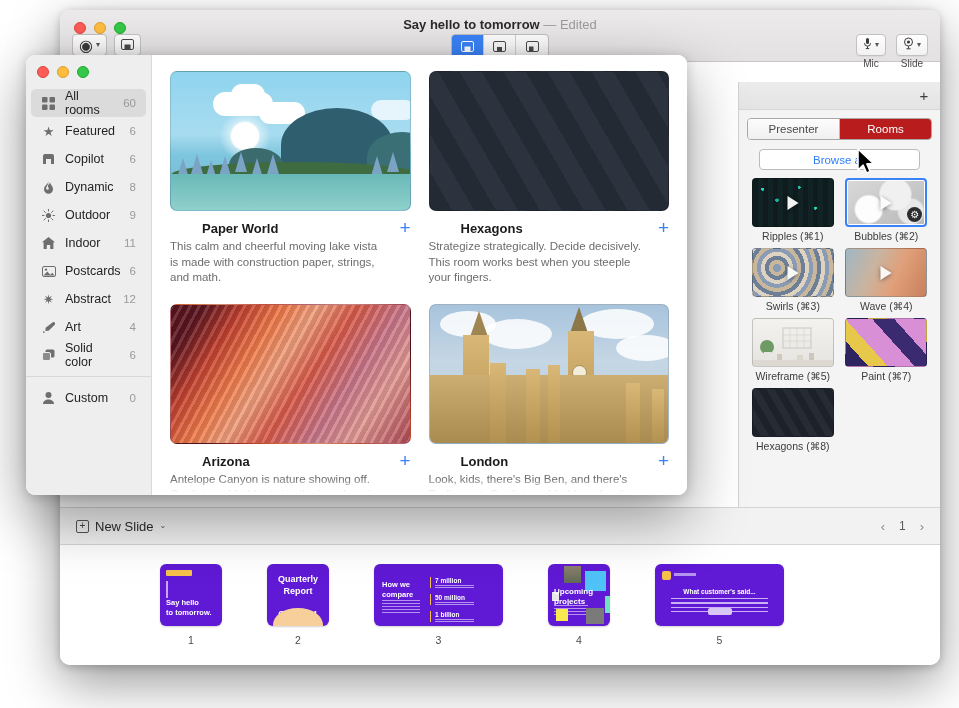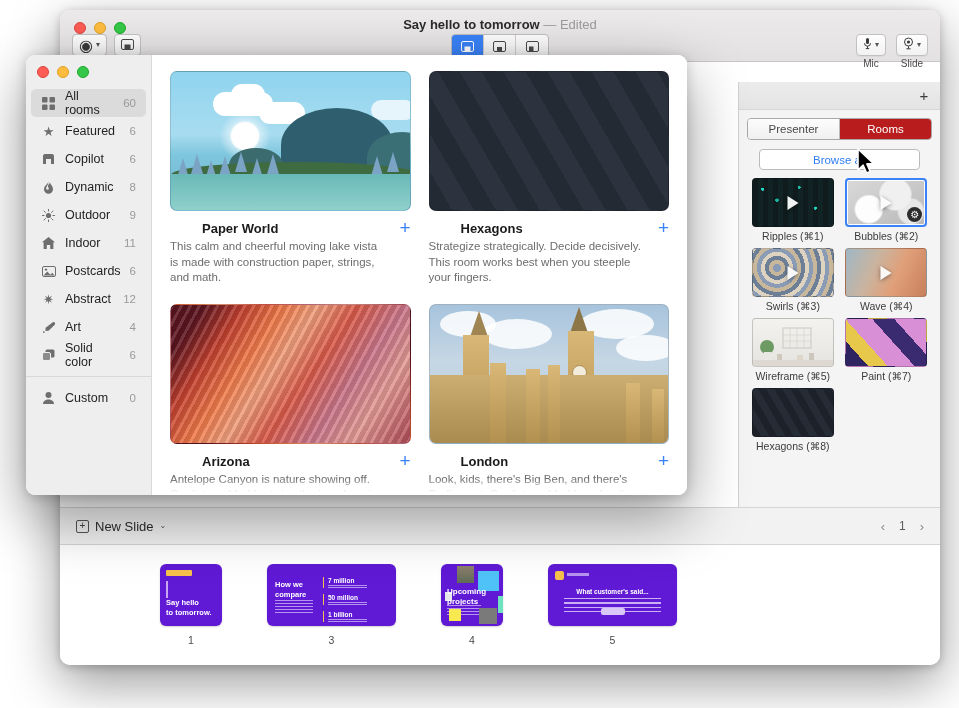--- a/index.html
+++ b/index.html
@@ -478,20 +478,28 @@
 
       <div class="slide-item">
         <div class="slide-thumb">
           <div class="s1-tag"></div>
           <div class="s1-bar"></div>
           <div class="s1-txt">Say hello<br>to tomorrow.</div>
         </div>
         <div class="slide-num">1</div>
       </div>
 
+      <div class="slide-item">
+        <div class="slide-thumb">
+          <div class="s2-txt">Quarterly<br>Report</div>
+          <div class="s2-q">Q4 – 2021</div>
+          <div class="s2-arc"></div>
+        </div>
+        <div class="slide-num">2</div>
+      </div>
 
       <div class="slide-item">
         <div class="slide-thumb wide">
           <div class="s3-l">How we<br>compare</div>
           <div class="s3-sub"></div>
           <div class="s3-col">
             <div class="s3-stat">
                 <b>7 million</b>
                 <i></i>
               </div>

